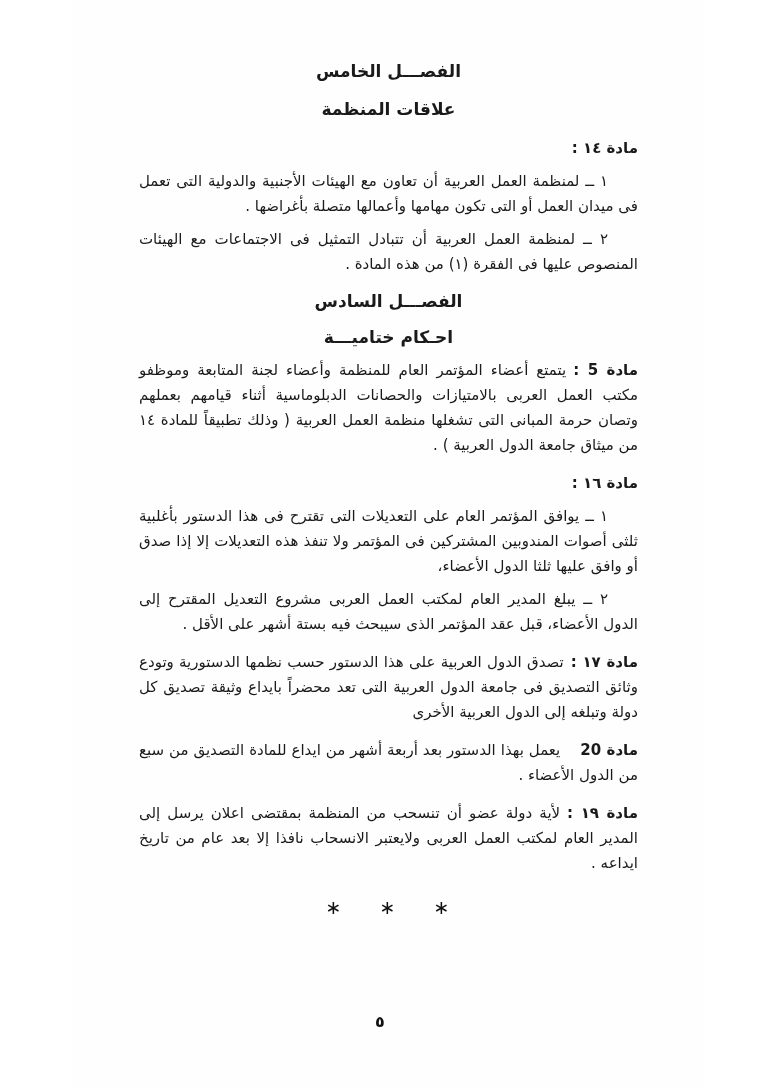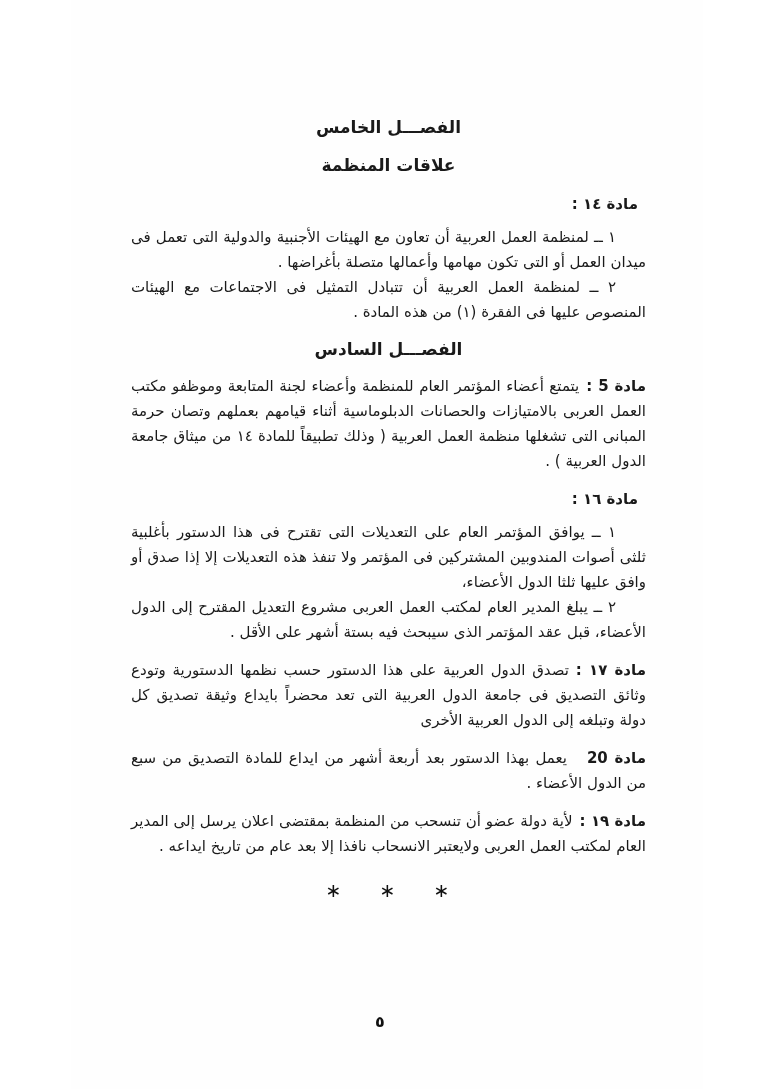--- a/index.html
+++ b/index.html
@@ -10,21 +10,21 @@
   .page {
     position: relative;
     width: 632px;
     height: 1089px;
     margin: 0 auto;
     background: #fefefe;
     color: #1a1a1a;
     font-family: "DejaVu Sans", sans-serif;
     direction: rtl;
     box-sizing: border-box;
-    padding: 116px 57px 0 60px;
+    padding: 60px 57px 0 60px;
     overflow: hidden;
   }
   .chapter-title,
   .chapter-subtitle {
     text-align: center;
     font-size: 17px;
     font-weight: 700;
     line-height: 22px;
     margin: 0 0 16px 0;
   }
@@ -38,21 +38,21 @@
   }
   .article-label-line {
     font-size: 15px;
     font-weight: 700;
     line-height: 25px;
     margin: 8px;
   }
   .para {
     font-size: 15px;
     line-height: 25px;
-    margin: 0;
+    margin: 8px;
     text-align: justify;
     text-justify: inter-word;
   }
   .para.numbered {
     text-indent: 30px;
   }
   .mada {
     font-weight: 700;
     margin-left: 7px;
     white-space: nowrap;
@@ -88,20 +88,21 @@
   <h3 class="chapter-subtitle">علاقات المنظمة</h3>
 
   <div class="article">
     <p class="article-label-line">مادة ١٤ :</p>
     <p class="para numbered">١ ــ لمنظمة العمل العربية أن تعاون مع الهيئات الأجنبية والدولية التى تعمل فى ميدان العمل أو التى تكون مهامها وأعمالها متصلة بأغراضها .</p>
     <p class="para numbered">٢ ــ لمنظمة العمل العربية أن تتبادل التمثيل فى الاجتماعات مع الهيئات المنصوص عليها فى الفقرة (١) من هذه المادة .</p>
   </div>
 
   <div class="chapter-block">
     <h2 class="chapter-title">الفصـــل السادس</h2>
+    <h3 class="chapter-subtitle">احـكام ختاميـــة</h3>
   </div>
 
   <div class="article">
     <p class="para"><b class="mada">مادة 5 :</b><span>يتمتع أعضاء المؤتمر العام للمنظمة وأعضاء لجنة المتابعة وموظفو مكتب العمل العربى بالامتيازات والحصانات الدبلوماسية أثناء قيامهم بعملهم وتصان حرمة المبانى التى تشغلها منظمة العمل العربية ( وذلك تطبيقاً للمادة ١٤ من ميثاق جامعة الدول العربية ) .</span></p>
   </div>
 
   <div class="article">
     <p class="article-label-line">مادة ١٦ :</p>
     <p class="para numbered">١ ــ يوافق المؤتمر العام على التعديلات التى تقترح فى هذا الدستور بأغلبية ثلثى أصوات المندوبين المشتركين فى المؤتمر ولا تنفذ هذه التعديلات إلا إذا صدق أو وافق عليها ثلثا الدول الأعضاء،</p>
     <p class="para numbered">٢ ــ يبلغ المدير العام لمكتب العمل العربى مشروع التعديل المقترح إلى الدول الأعضاء، قبل عقد المؤتمر الذى سيبحث فيه بستة أشهر على الأقل .</p>

